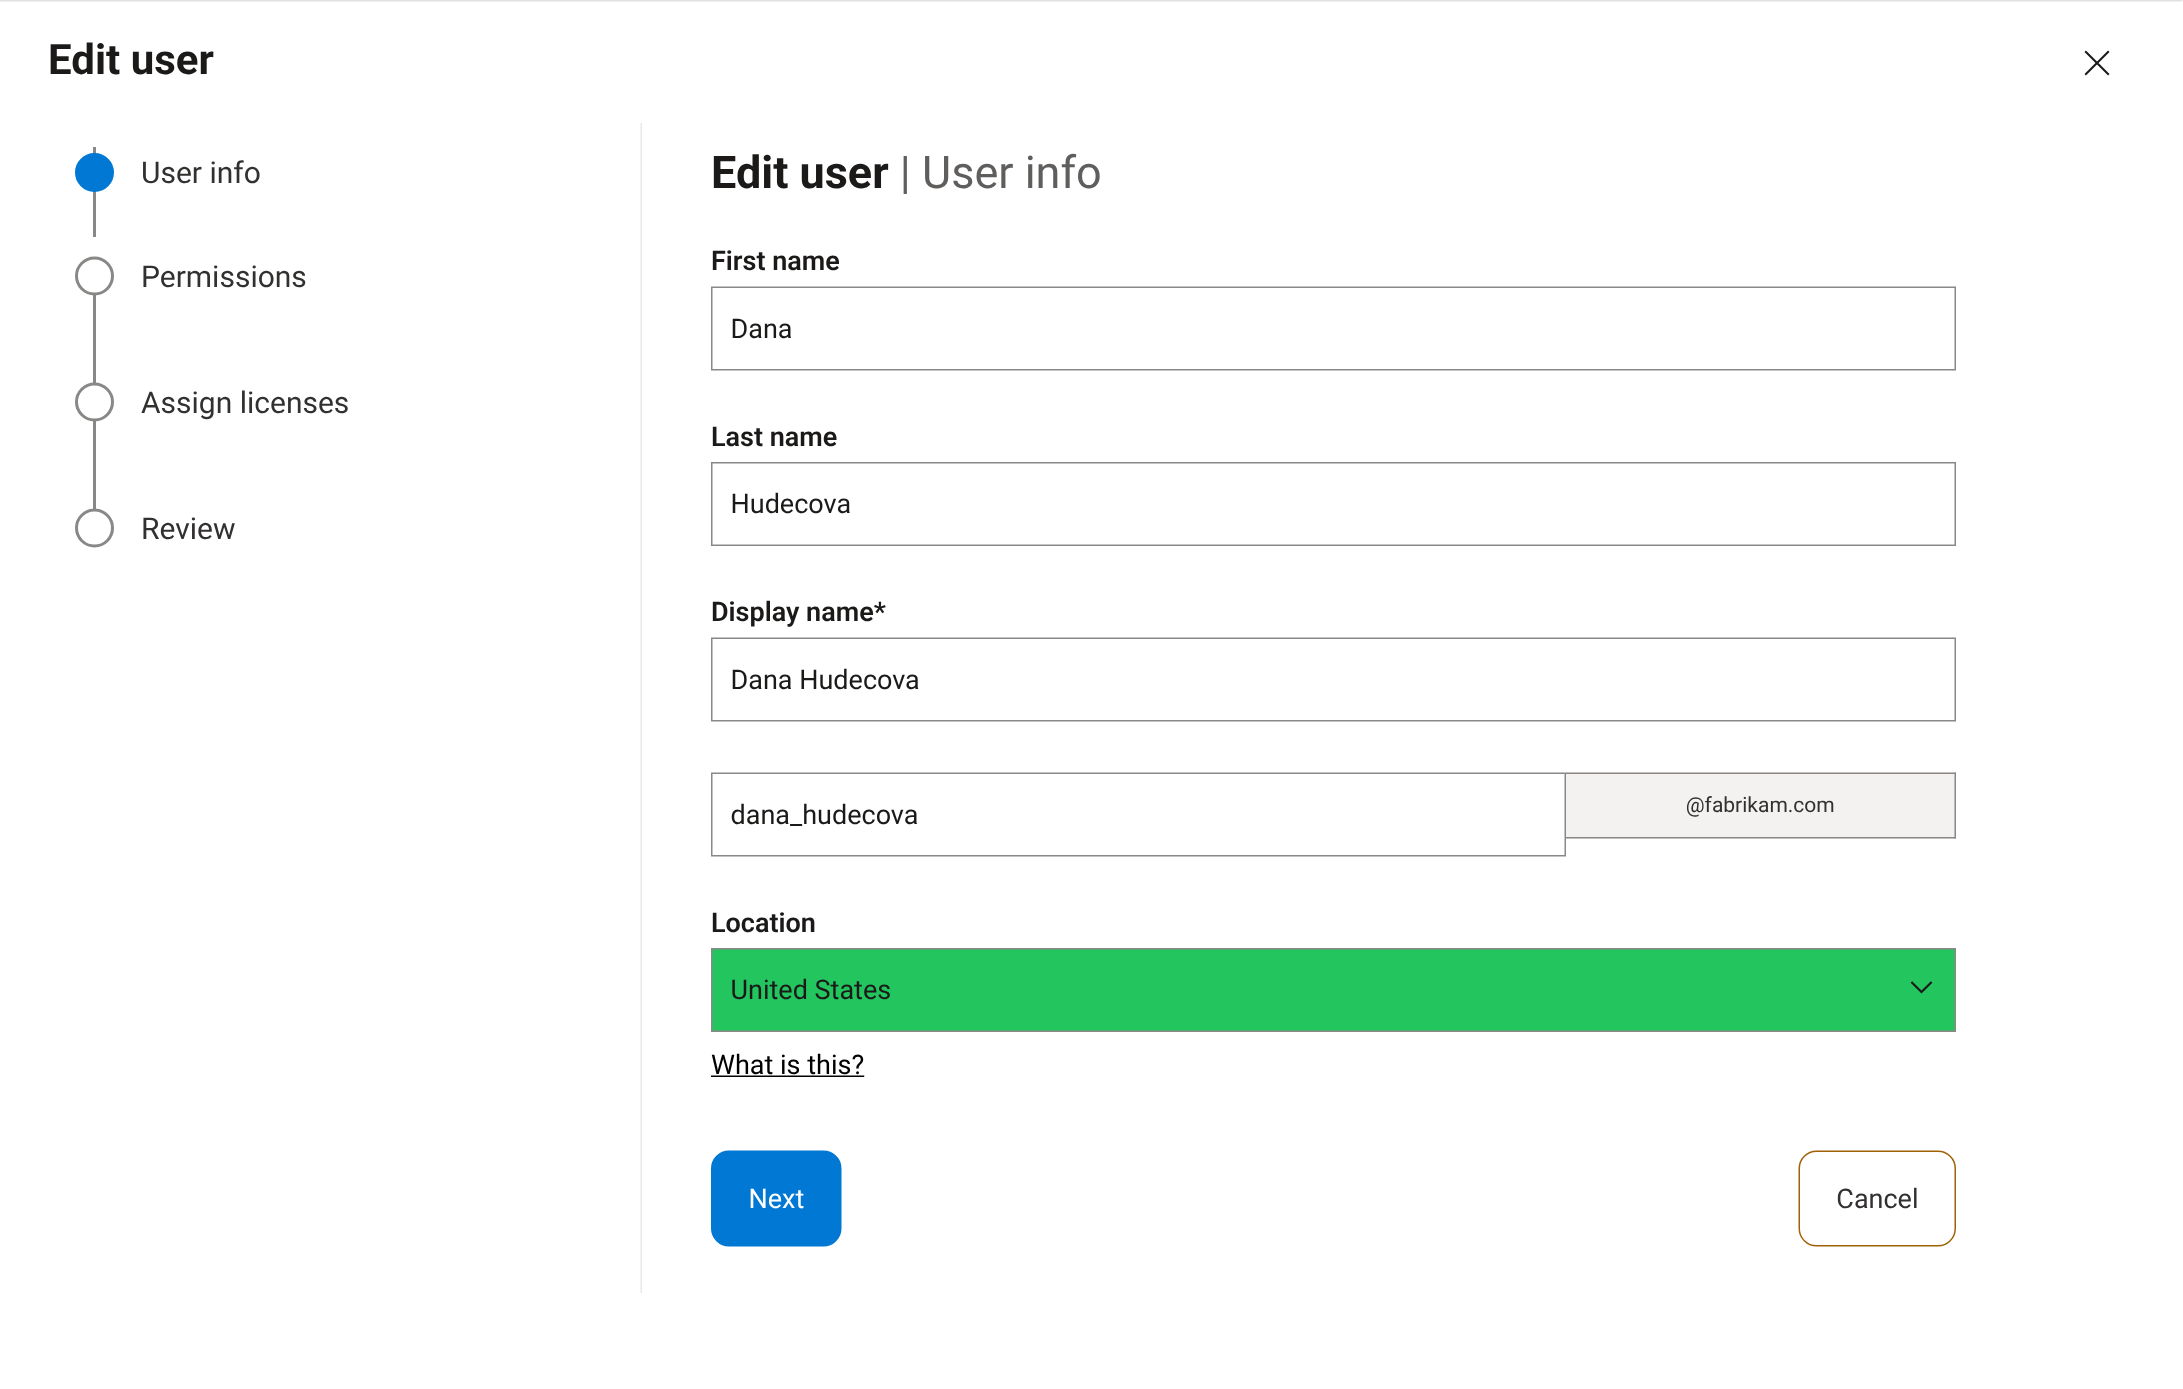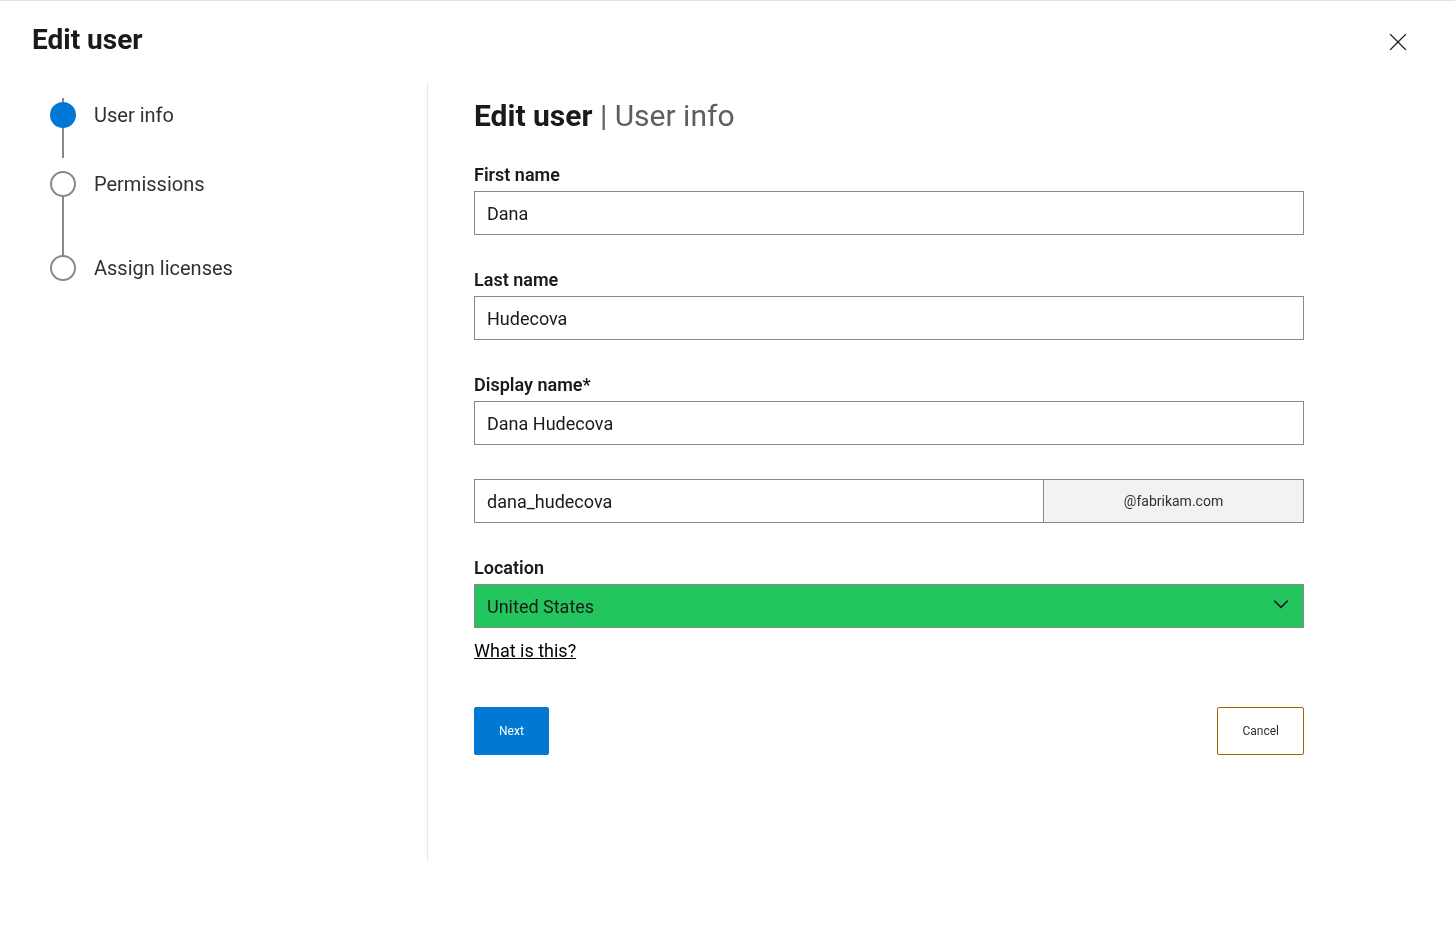--- a/index.html
+++ b/index.html
@@ -107,21 +107,21 @@
     }
     .field-label {
       display: block;
       font-size: 18px;
       font-weight: 600;
       margin-bottom: 6px;
       color: #1b1a19;
     }
     .text-input {
       width: 830px;
-      height: 44px;
+      height: 56px;
       padding: 8px 12px;
       font-size: 18px;
       font-family: inherit;
       border: 1px solid #8a8886;
       background: #fff;
       color: #1b1a19;
     }
     .email-row {
       display: flex;
       width: 830px;
@@ -160,25 +160,25 @@
       text-decoration: underline;
     }
     .footer {
       margin-top: 46px;
       width: 830px;
       display: flex;
       justify-content: space-between;
     }
     .btn {
       font-family: inherit;
-      font-size: 12px;
-      height: 48px;
+      font-size: 18px;
+      height: 64px;
       padding: 0 24px;
       cursor: pointer;
-      border-radius: 2px;
+      border-radius: 12px;
     }
     .btn-primary {
       background: #0078d4;
       color: #fff;
       border: 1px solid #0078d4;
     }
     .btn-secondary {
       background: #fff;
       color: #323130;
       border: 1px solid #a16207;
@@ -210,20 +210,25 @@
       <li class="step">
         <span class="step-line"></span>
         <span class="step-dot"></span>
         <span class="step-label">Permissions</span>
       </li>
       <li class="step">
         <span class="step-line"></span>
         <span class="step-dot"></span>
         <span class="step-label">Assign licenses</span>
       </li>
+      <li class="step">
+        <span class="step-line"></span>
+        <span class="step-dot"></span>
+        <span class="step-label">Review</span>
+      </li>
     </ul>
   </nav>
 
   <main class="main">
     <h2 class="page-title">
       <strong>Edit user</strong><span class="divider"> | </span><span>User info</span>
     </h2>
 
     <div class="field">
       <label class="field-label">First name</label>

